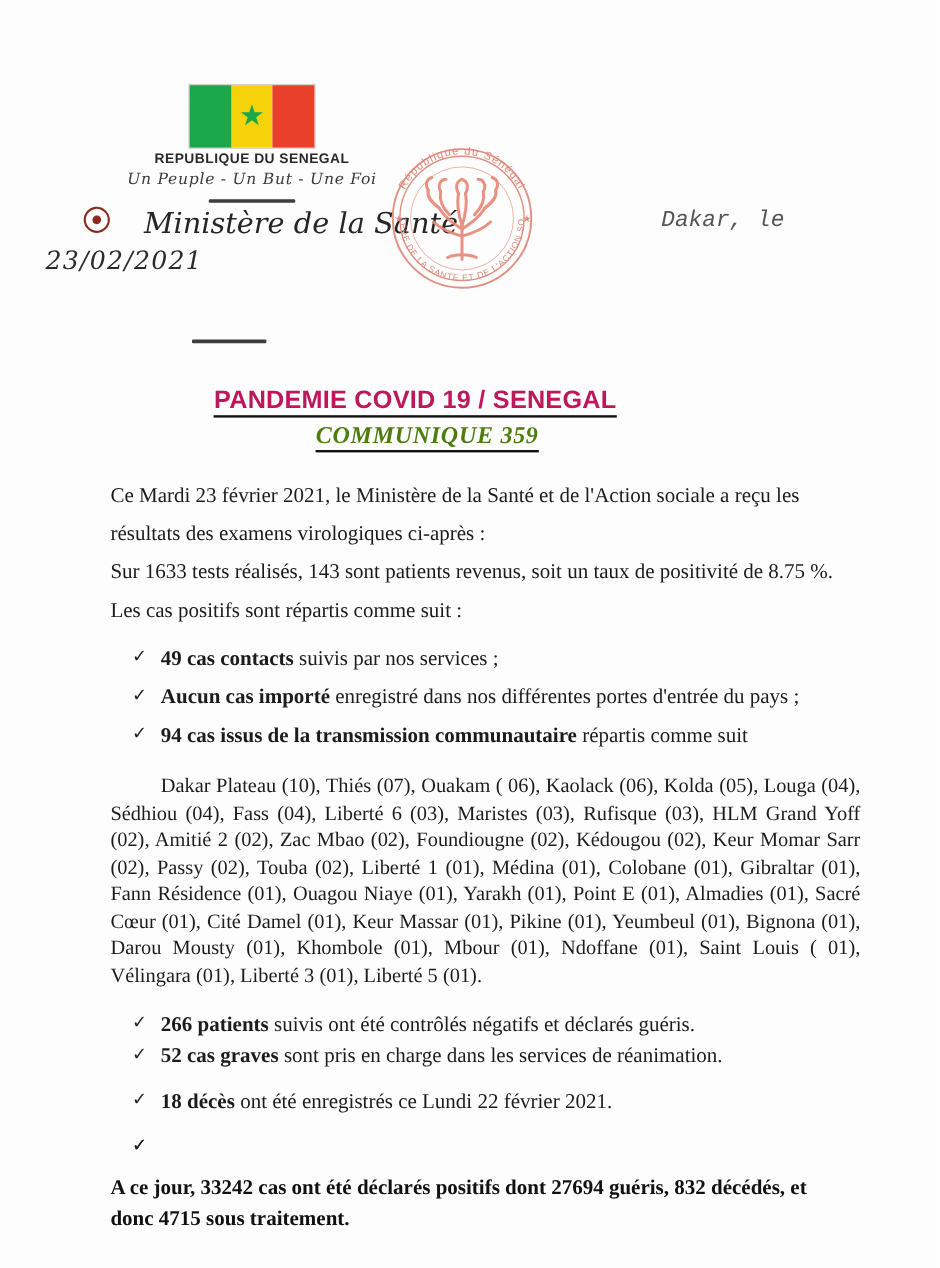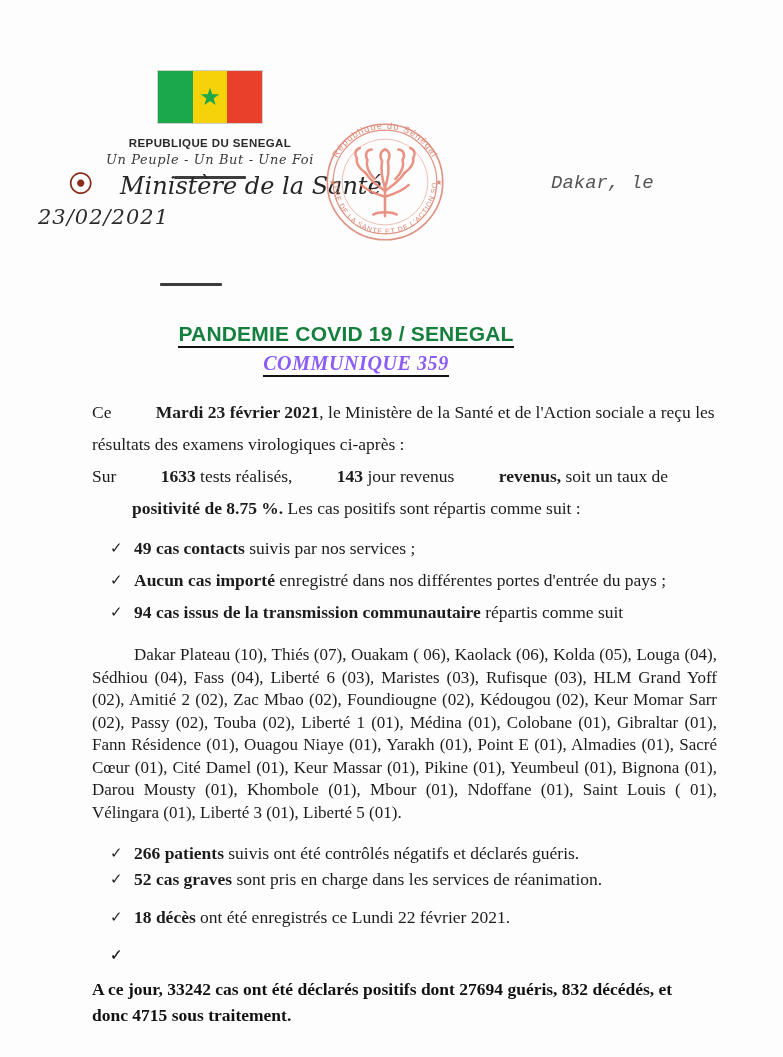--- a/index.html
+++ b/index.html
@@ -50,21 +50,21 @@
     transform: translate(-50%, -50%);
     font-size: 24px;
     line-height: 1;
   }
   .republic-name {
     font-family: "Liberation Sans", sans-serif;
     font-size: 11.5px;
     font-weight: bold;
     letter-spacing: 0.4px;
     color: #2a2a2a;
-    margin-top: 13px;
+    margin-top: 3px;
     white-space: nowrap;
   }
   .motto {
     font-family: "DejaVu Serif", serif;
     font-style: italic;
     font-size: 13px;
     color: #3a3a3a;
     margin-top: 3px;
     letter-spacing: 0.6px;
     white-space: nowrap;
@@ -144,58 +144,58 @@
   .doc-title {
     position: absolute;
     top: 322px;
     left: 0;
     width: 692px;
     text-align: center;
     font-family: "Liberation Sans", sans-serif;
     font-size: 21px;
     font-weight: bold;
     letter-spacing: 0.2px;
-    color: #15803d;
+    color: #be185d;
   }
   .doc-title span {
     border-bottom: 2.5px solid #111111;
     padding-bottom: 1px;
   }
   .doc-subtitle {
     position: absolute;
     top: 352px;
     left: 0;
     width: 712px;
     text-align: center;
     font-family: "Liberation Serif", serif;
     font-size: 20px;
     font-weight: bold;
     font-style: italic;
     letter-spacing: 0.6px;
-    color: #8b5cf6;
+    color: #4d7c0f;
   }
   .doc-subtitle span {
     border-bottom: 2px solid #111111;
     padding-bottom: 1px;
   }
 
   
   .body-wrap {
     position: absolute;
     top: 396px;
     left: 92px;
     width: 628px;
   }
   .para {
     font-size: 17.5px;
     line-height: 32px;
     color: #1c1c1c;
     text-align: left;
   }
-  .para b { font-weight: bold; margin-left: 40px; }
+  .para b { font-weight: normal; }
 
   .bullets {
     margin-top: 9px;
     padding: 0;
     list-style: none;
   }
   .bullet {
     position: relative;
     padding-left: 42px;
     font-size: 17.5px;
@@ -317,21 +317,21 @@
     <span>COMMUNIQUE 359</span>
   </div>
 
   <div class="body-wrap">
 
     <div class="para">
       <span>Ce </span><b>Mardi 23 février 2021</b><span>, le Ministère de la Santé et de l'Action sociale a reçu les résultats des examens virologiques ci-après :</span>
     </div>
 
     <div class="para">
-      <span>Sur </span><b>1633</b><span> tests réalisés, </span><b>143</b><span> jour revenus </span><b>revenus,</b><span> soit un taux de </span><b>positivité de 8.75 %.</b><span> Les cas positifs sont répartis comme suit :</span>
+      <span>Sur </span><b>1633</b><span> tests réalisés, </span><b>143</b><span> sont patients </span><b>revenus,</b><span> soit un taux de </span><b>positivité de 8.75 %.</b><span> Les cas positifs sont répartis comme suit :</span>
     </div>
 
     <ul class="bullets">
       <li class="bullet">
         <span class="check">✓</span><b>49 cas contacts</b><span> suivis par nos services ;</span>
       </li>
       <li class="bullet">
         <span class="check">✓</span><b>Aucun cas importé</b><span> enregistré dans nos différentes portes d'entrée du pays ;</span>
       </li>
       <li class="bullet">

